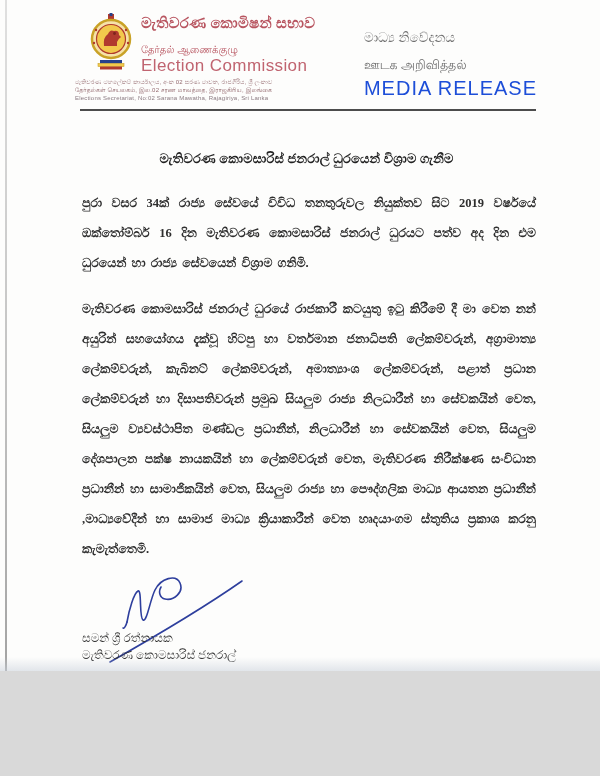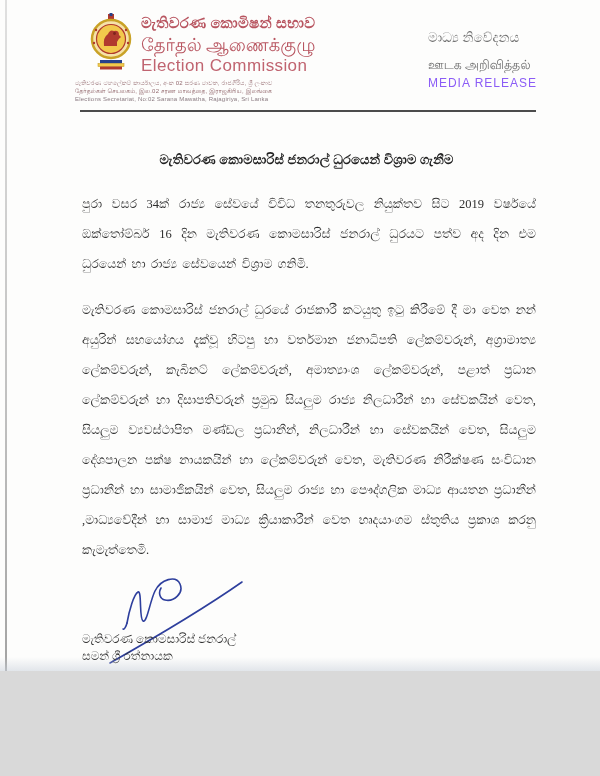--- a/index.html
+++ b/index.html
@@ -32,39 +32,39 @@
     padding: 13px 63px 0 75px;
   }
   .org-block { display: flex; flex-direction: column; }
   .org-row { display: flex; align-items: flex-start; gap: 7px; margin-left: 13px; }
   .emblem { width: 46px; height: 58px; flex: 0 0 auto; }
   .org-titles { display: flex; flex-direction: column; line-height: 1.1; padding-top: 2px; }
   .org-si {
     font-size: 15px; font-weight: bold; color: #b85560;
     font-family: "Liberation Serif", serif; letter-spacing: .3px;
   }
-  .org-ta { font-size: 18px; color: #b85560; margin-top: 4px; }
+  .org-ta { font-size: 10px; color: #b85560; margin-top: 12px; }
   .org-en {
     font-size: 17px; color: #c06470; margin-top: 2px;
     font-family: "Liberation Sans", sans-serif; font-weight: 400; letter-spacing: .4px;
   }
   .org-address { margin-top: 3px; line-height: 1.35; }
   .org-address div {
     font-size: 6px; color: #93686d; letter-spacing: .2px;
     font-family: "Liberation Sans", sans-serif;
   }
   .org-address .addr-en { color: #8a7a80; }
 
   .release-block {
     text-align: left; color: #6e6e6e; margin-top: 17px; line-height: 1.25;
     font-family: "Liberation Sans", sans-serif;
   }
   .release-si { font-size: 13.5px; }
   .release-ta { font-size: 12.5px; margin-top: 11px; }
-  .release-en { font-size: 12px; letter-spacing: 1px; margin-top: 2px; color: #8b5cf6; }
+  .release-en { font-size: 20px; letter-spacing: 1px; margin-top: 2px; color: #1d4ed8; }
 
   
   .rule {
     margin: 7px 64px 0 80px; height: 0;
     border-top: 2px solid #4c4c4c;
   }
   .ref-row {
     display: flex; justify-content: space-between;
     margin: 13px 64px 0 82px;
     font-size: 12.5px;
@@ -76,21 +76,21 @@
   
   .doc-title {
     margin-top: 40px;
     text-align: center;
     font-weight: bold;
     font-size: 13px;
     color: #222;
     letter-spacing: .2px;
     padding-left: 13px;
   }
-  .doc-body { margin: 0 64px 4px 82px; }
+  .doc-body { margin: 0 64px 4px 82px; font-weight: bold; }
   .doc-body p {
     font-size: 12.5px;
     line-height: 30px;
     text-align: justify;
     margin: 0;
     color: #2e2e2e;
     word-spacing: 2px;
   }
   .para-1 { margin-top: 21px !important; }
   .para-2 { margin-top: 16px !important; }
@@ -173,19 +173,19 @@
     <svg class="signature-svg" viewBox="0 0 150 92" aria-hidden="true">
       <g fill="none" stroke="#2e3f9d" stroke-width="1.6" stroke-linecap="round" stroke-linejoin="round">
 
         <path d="M27 46 C29 34 34 17 38 15 C42 13 39 42 43 44 C47 46 50 24 55 14 C61 2 76 -2 80 7 C84 16 74 25 65 23 C60 22 58 16 61 11"></path>
         <path d="M27 46 C26 50 24 53 23 52"></path>
 
         <path d="M142 5 C112 26 56 60 10 86"></path>
       </g>
     </svg>
     <div class="signatory">
+      <div>සමන් ශ්‍රී රත්නායක</div>
       <div>මැතිවරණ කොමසාරිස් ජනරාල්</div>
-      <div>සමන් ශ්‍රී රත්නායක</div>
     </div>
   </div>
 
   <div class="scan-edge-bottom"></div>
 </div>
 
 </body></html>

